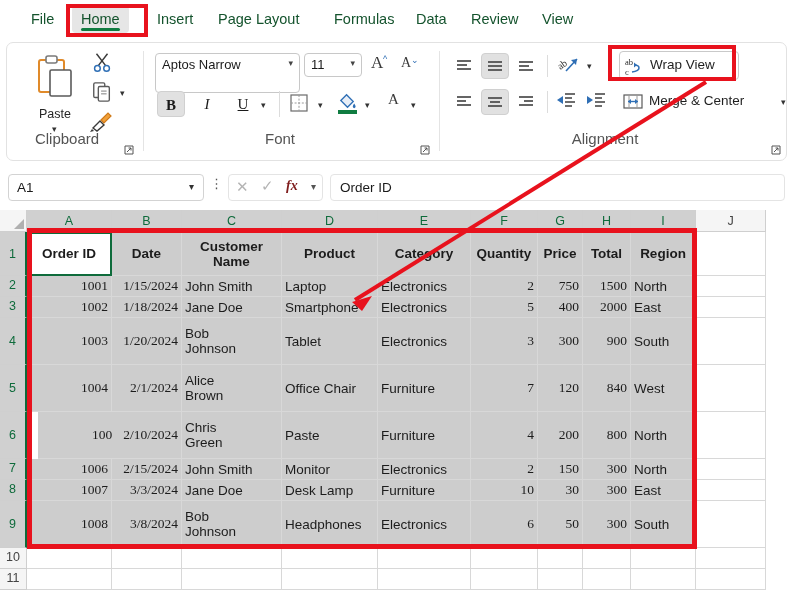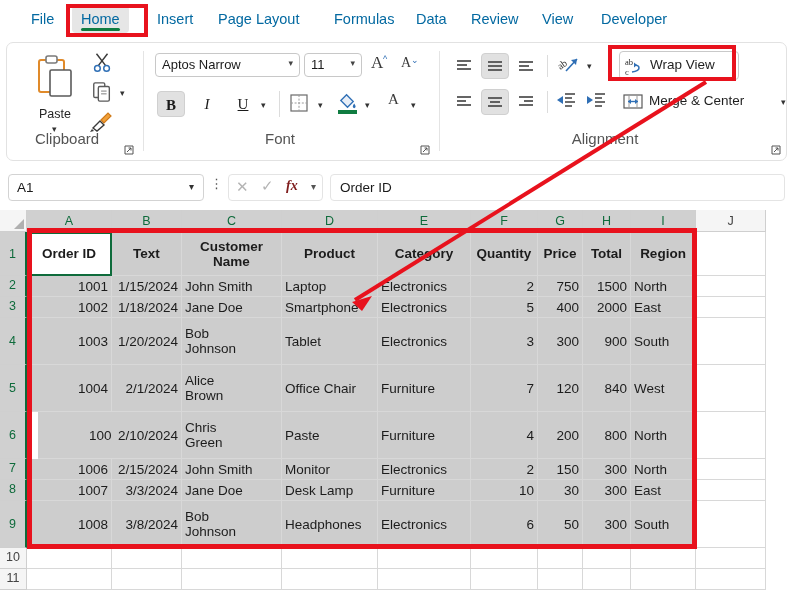--- a/index.html
+++ b/index.html
@@ -15,21 +15,21 @@
   #tabbar {
     position: absolute; left: 0; top: 0;
     width: 793px; height: 40px;
     background: #ffffff;
   }
   .tab {
     position: absolute; top: 6px;
     height: 27px;
     padding: 0 9px;
     font-size: 14.5px;
-    color: #0369a1;
+    color: #14532d;
     line-height: 27px;
     white-space: nowrap;
     border-radius: 4px;
     cursor: default;
   }
   .tab.active {
     background: #e6e6e6;
     font-weight: 400;
   }
   .tab.active::after {
@@ -162,21 +162,21 @@
     font-size: 13.5px; color: #1c1c1c;
     padding: 0 3px;
     overflow: hidden;
     display: flex; align-items: center;
     cursor: default;
   }
   .cell.blank { background: #ffffff; }
   .cell.sel { background: #cdcdcd; }
   .cell.hdr { background: #cdcdcd; font-weight: bold; justify-content: center; text-align: center; }
   .cell.hdr.active { background: #ffffff; }
-  .cell.num { justify-content: flex-end; }
+  .cell.num { justify-content: flex-end; font-family: Liberation Serif, serif; }
   .cell.wrap { white-space: pre-line; }
 
   
   #a1-outline {
     position: absolute;
     border: 2px solid #0e6b3b;
     pointer-events: none;
   }
 
   
@@ -195,21 +195,20 @@
 
 <div id="tabbar">
   <div class="tab" style="left:22px"><span>File</span></div>
   <div class="tab active" style="left:72px"><span>Home</span></div>
   <div class="tab" style="left:148px"><span>Insert</span></div>
   <div class="tab" style="left:209px"><span>Page Layout</span></div>
   <div class="tab" style="left:325px"><span>Formulas</span></div>
   <div class="tab" style="left:407px"><span>Data</span></div>
   <div class="tab" style="left:462px"><span>Review</span></div>
   <div class="tab" style="left:533px"><span>View</span></div>
-  <div class="tab" style="left:592px"><span>Developer</span></div>
 </div>
 
 <div id="ribbon">
 
   <div id="paste-btn">
     <svg width="40" height="46" viewBox="0 0 40 46" style="position:absolute;left:10px;top:6px">
       <rect x="4" y="5" width="25" height="32" rx="2" fill="#fff" stroke="#e08a2a" stroke-width="2"></rect>
       <rect x="11" y="1" width="11" height="7" rx="2" fill="#fff" stroke="#7a7a7a" stroke-width="1.6"></rect>
       <rect x="15" y="15" width="21" height="26" rx="1.5" fill="#fff" stroke="#5a5a5a" stroke-width="1.6"></rect>
     </svg>
@@ -247,21 +246,21 @@
   <div class="grp-label" style="left:18px;width:84px">Clipboard</div>
   <div class="dlg-launcher" style="left:116px">
     <svg width="12" height="12" viewBox="0 0 12 12">
         <path d="M2 2 H10 V10 H2 Z" fill="none" stroke="#555" stroke-width="1"></path>
         <path d="M4 8 L8 4 M8 4 H5.5 M8 4 V6.5" stroke="#555" stroke-width="1" fill="none"></path>
       </svg>
   </div>
 
   <div class="grp-sep" style="left:136px"></div>
 
-  <div class="combo" style="left:148px;top:10px;width:145px;height:24px">
+  <div class="combo" style="left:148px;top:10px;width:145px;height:40px">
     <span class="txt">Aptos Narrow</span>
     <span class="cv">▾</span>
   </div>
   <div class="combo" style="left:297px;top:10px;width:58px;height:24px">
     <span class="txt">11</span>
     <span class="cv">▾</span>
   </div>
 
   <div class="icon-btn" style="left:362px;top:11px;width:24px;height:23px">
     <span style="position:absolute;left:2px;top:-1px;font-size:17px;color:#3a3a3a;font-family:'Liberation Serif',serif">A</span>
@@ -483,21 +482,21 @@
       </div>
       <div class="rowhdr" style="top: 338px; height: 21px; line-height: 20px;">
         <span style="line-height: 20px;">10</span>
       </div>
       <div class="rowhdr" style="top: 359px; height: 21px; line-height: 20px;">
         <span style="line-height: 20px;">11</span>
       </div>
     </div>
   <div id="cells">
       <div class="cell hdr active" style="left: 27px; top: 22px; width: 85px; height: 44px;">Order ID</div>
-      <div class="cell hdr" style="left: 112px; top: 22px; width: 70px; height: 44px;">Text</div>
+      <div class="cell hdr" style="left: 112px; top: 22px; width: 70px; height: 44px;">Date</div>
       <div class="cell hdr wrap" style="left: 182px; top: 22px; width: 100px; height: 44px;">Customer
 Name</div>
       <div class="cell hdr" style="left: 282px; top: 22px; width: 96px; height: 44px;">Product</div>
       <div class="cell hdr" style="left: 378px; top: 22px; width: 93px; height: 44px;">Category</div>
       <div class="cell hdr" style="left: 471px; top: 22px; width: 67px; height: 44px;">Quantity</div>
       <div class="cell hdr" style="left: 538px; top: 22px; width: 45px; height: 44px;">Price</div>
       <div class="cell hdr" style="left: 583px; top: 22px; width: 48px; height: 44px;">Total</div>
       <div class="cell hdr" style="left: 631px; top: 22px; width: 65px; height: 44px;">Region</div>
       <div class="cell blank" style="left: 696px; top: 22px; width: 70px; height: 44px;"></div>
       <div class="cell sel num" style="left: 27px; top: 66px; width: 85px; height: 21px;">1001</div>

